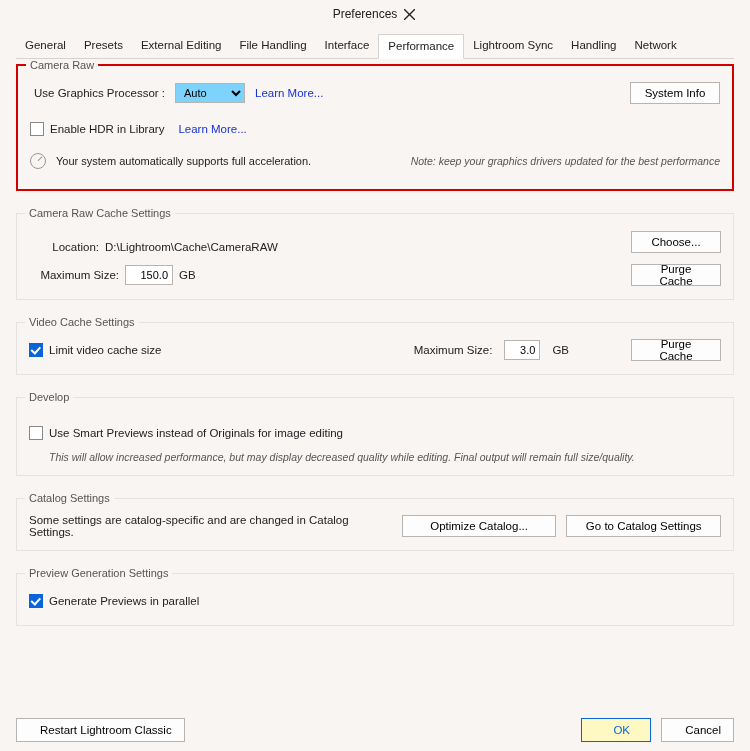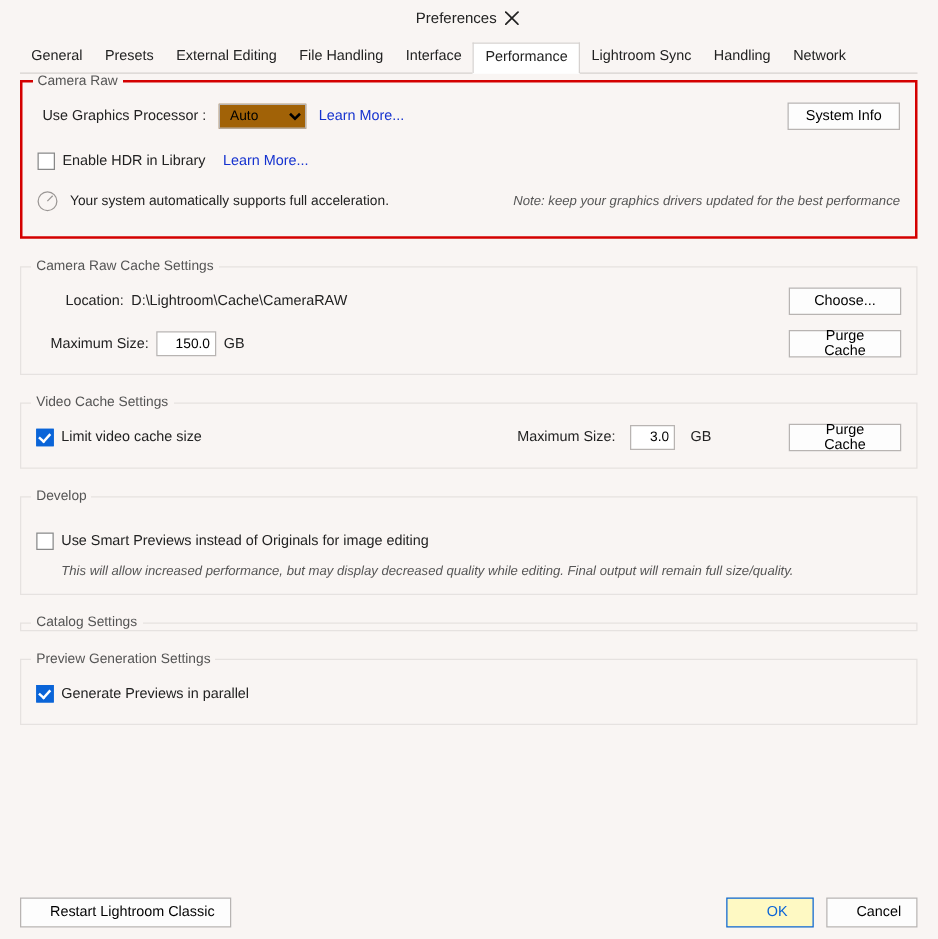--- a/index.html
+++ b/index.html
@@ -7,21 +7,21 @@
   .titlebar { display: flex; align-items: center; justify-content: center; height: 28px; padding: 0 10px 0 14px; }
   .titlebar .title { font-size: 12px; color: #222; }
   .titlebar .close { width: 24px; height: 24px; display: flex; align-items: center; justify-content: center; cursor: pointer; }
   .titlebar .close svg { width: 11px; height: 11px; }
   .content { padding: 6px 16px 0 16px; }
   .tabs { display: flex; border-bottom: 1px solid #d6d2d0; font-size: 11.5px; }
   .tab { padding: 5px 9px 6px 9px; color: #222; cursor: pointer; }
   .tab.active { background: #fff; border: 1px solid #d6d2d0; border-bottom: 1px solid #fff; margin-bottom: -1px; }
   .row { display: flex; align-items: center; min-height: 24px; }
   .label-right { text-align: right; }
-  select.combo { font-size: 11px; height: 20px; border: 1px solid #b8b4b2; background: #a16207; padding: 0 4px; }
+  select.combo { font-size: 11px; height: 20px; border: 1px solid #b8b4b2; background: #7dd3fc; padding: 0 4px; }
   input.num { font-size: 11px; height: 20px; border: 1px solid #b8b4b2; background: #fff; text-align: right; padding: 0 4px; }
   .link { color: #1532cf; cursor: pointer; }
   .btn { font-size: 11.5px; height: 22px; padding: 0 12px; border: 1px solid #b8b4b2; background: #fdfdfd; cursor: pointer; display: inline-flex; align-items: center; justify-content: center; }
   .btn.wide { width: 160px; }
   .cbx { display: flex; align-items: center; gap: 6px; }
   .checkbox { width: 14px; height: 14px; border: 1px solid #888; background: #fff; display: inline-flex; align-items: center; justify-content: center; cursor: pointer; }
   .checkbox.checked { background: #0a64d8; border-color: #0a64d8; }
   .checkbox.checked::after { content: ""; width: 7px; height: 4px; border-left: 2px solid #fff; border-bottom: 2px solid #fff; transform: rotate(-48deg) translate(0,-1px); }
   .gpu-icon { width: 16px; height: 16px; border: 1.5px solid #9a9694; border-radius: 50%; margin-right: 10px; position: relative; }
   .gpu-icon::after { content: ""; position: absolute; width: 1.3px; height: 6px; background: #9a9694; left: 50%; bottom: 50%; transform-origin: bottom; transform: translateX(-50%) rotate(45deg); }
@@ -92,21 +92,21 @@
               <span class="note">Note: keep your graphics drivers updated for the best performance</span>
             </div>
           </div>
         </div>
       </div>
     </fieldset>
 
     <fieldset class="fs">
       <legend>Camera Raw Cache Settings</legend>
       <div class="inner">
-        <div class="row" style="gap:6px;">
+        <div class="row" style="gap:6px;align-items:flex-end;">
           <span style="width:70px;" class="label-right">Location:</span>
           <span>D:\Lightroom\Cache\CameraRAW</span>
           <span style="flex:1"></span>
           <button class="btn" style="width:90px;">Choose...</button>
         </div>
         <div class="row" style="gap:6px; margin-top:10px;">
           <span style="width:90px;" class="label-right">Maximum Size:</span>
           <input class="num" style="width: 48px;" value="150.0">
           <span>GB</span>
           <span style="flex:1"></span>
@@ -139,20 +139,28 @@
         <div class="row cbx" style="margin-top:8px;">
           <span class="checkbox"></span>
           <span>Use Smart Previews instead of Originals for image editing</span>
         </div>
         <div class="note" style="margin: 6px 0 0 20px;">This will allow increased performance, but may display decreased quality while editing. Final output will remain full size/quality.</div>
       </div>
     </fieldset>
 
     <fieldset class="fs">
       <legend>Catalog Settings</legend>
+      <div class="inner">
+        <div class="row" style="gap:10px;">
+          <span>Some settings are catalog-specific and are changed in Catalog Settings.</span>
+          <span style="flex:1"></span>
+          <button class="btn wide">Optimize Catalog...</button>
+          <button class="btn wide">Go to Catalog Settings</button>
+        </div>
+      </div>
     </fieldset>
 
     <fieldset class="fs">
       <legend>Preview Generation Settings</legend>
       <div class="inner">
         <div class="row cbx">
           <span class="checkbox checked"></span>
           <span>Generate Previews in parallel</span>
         </div>
       </div>

